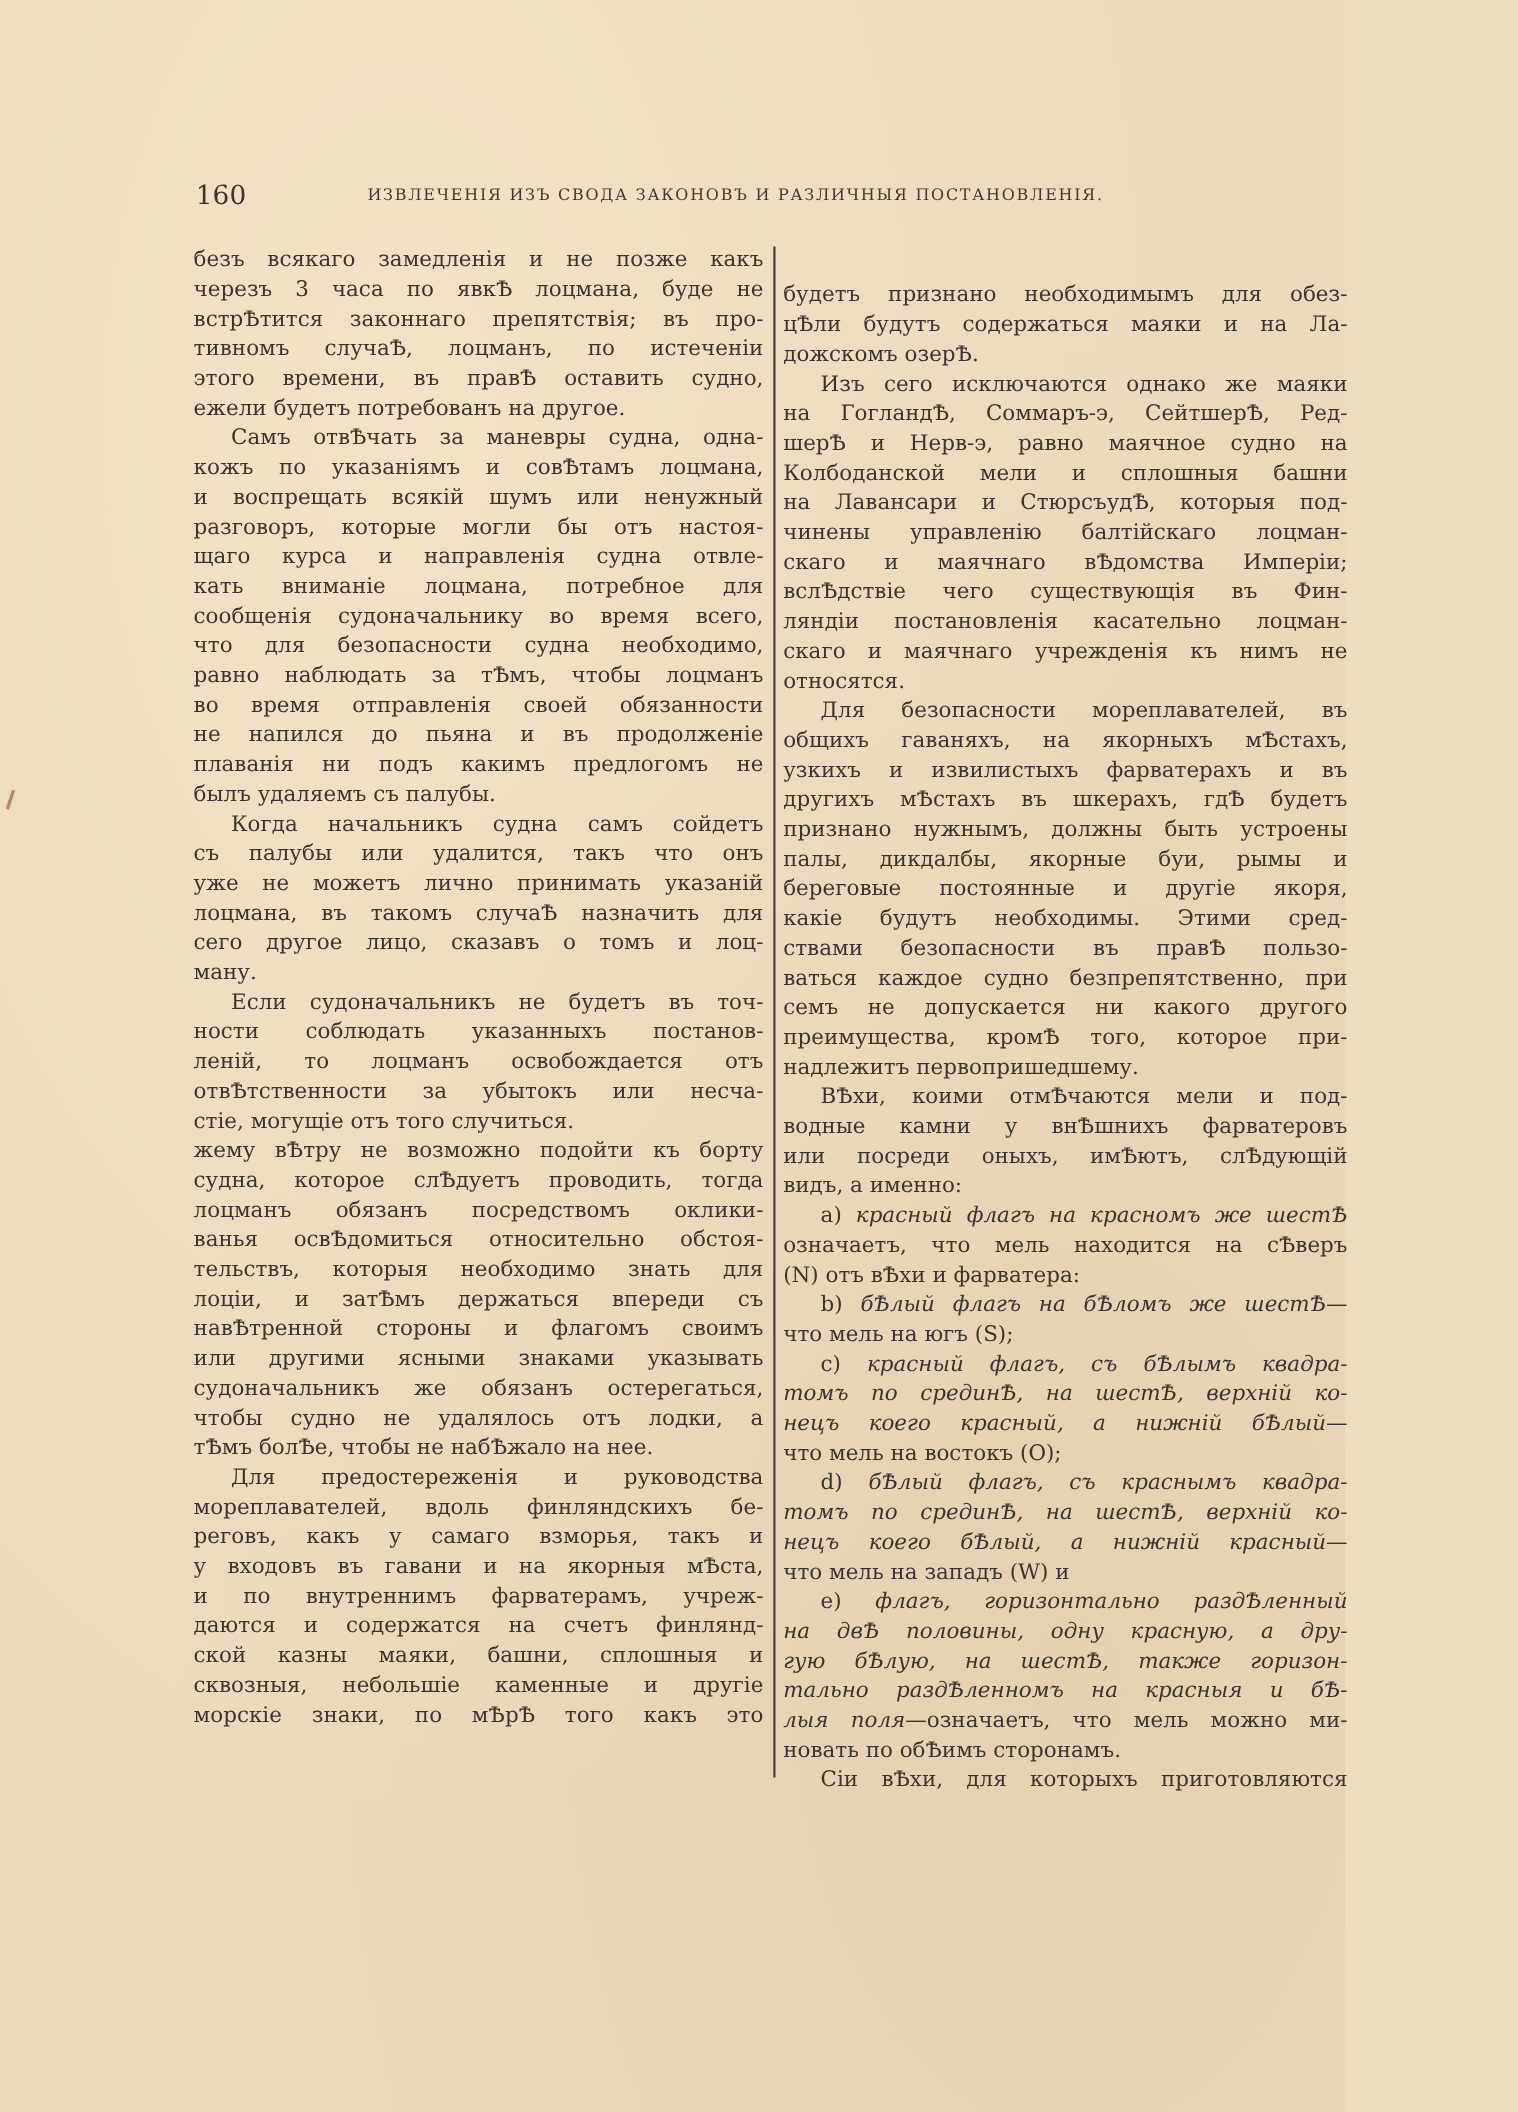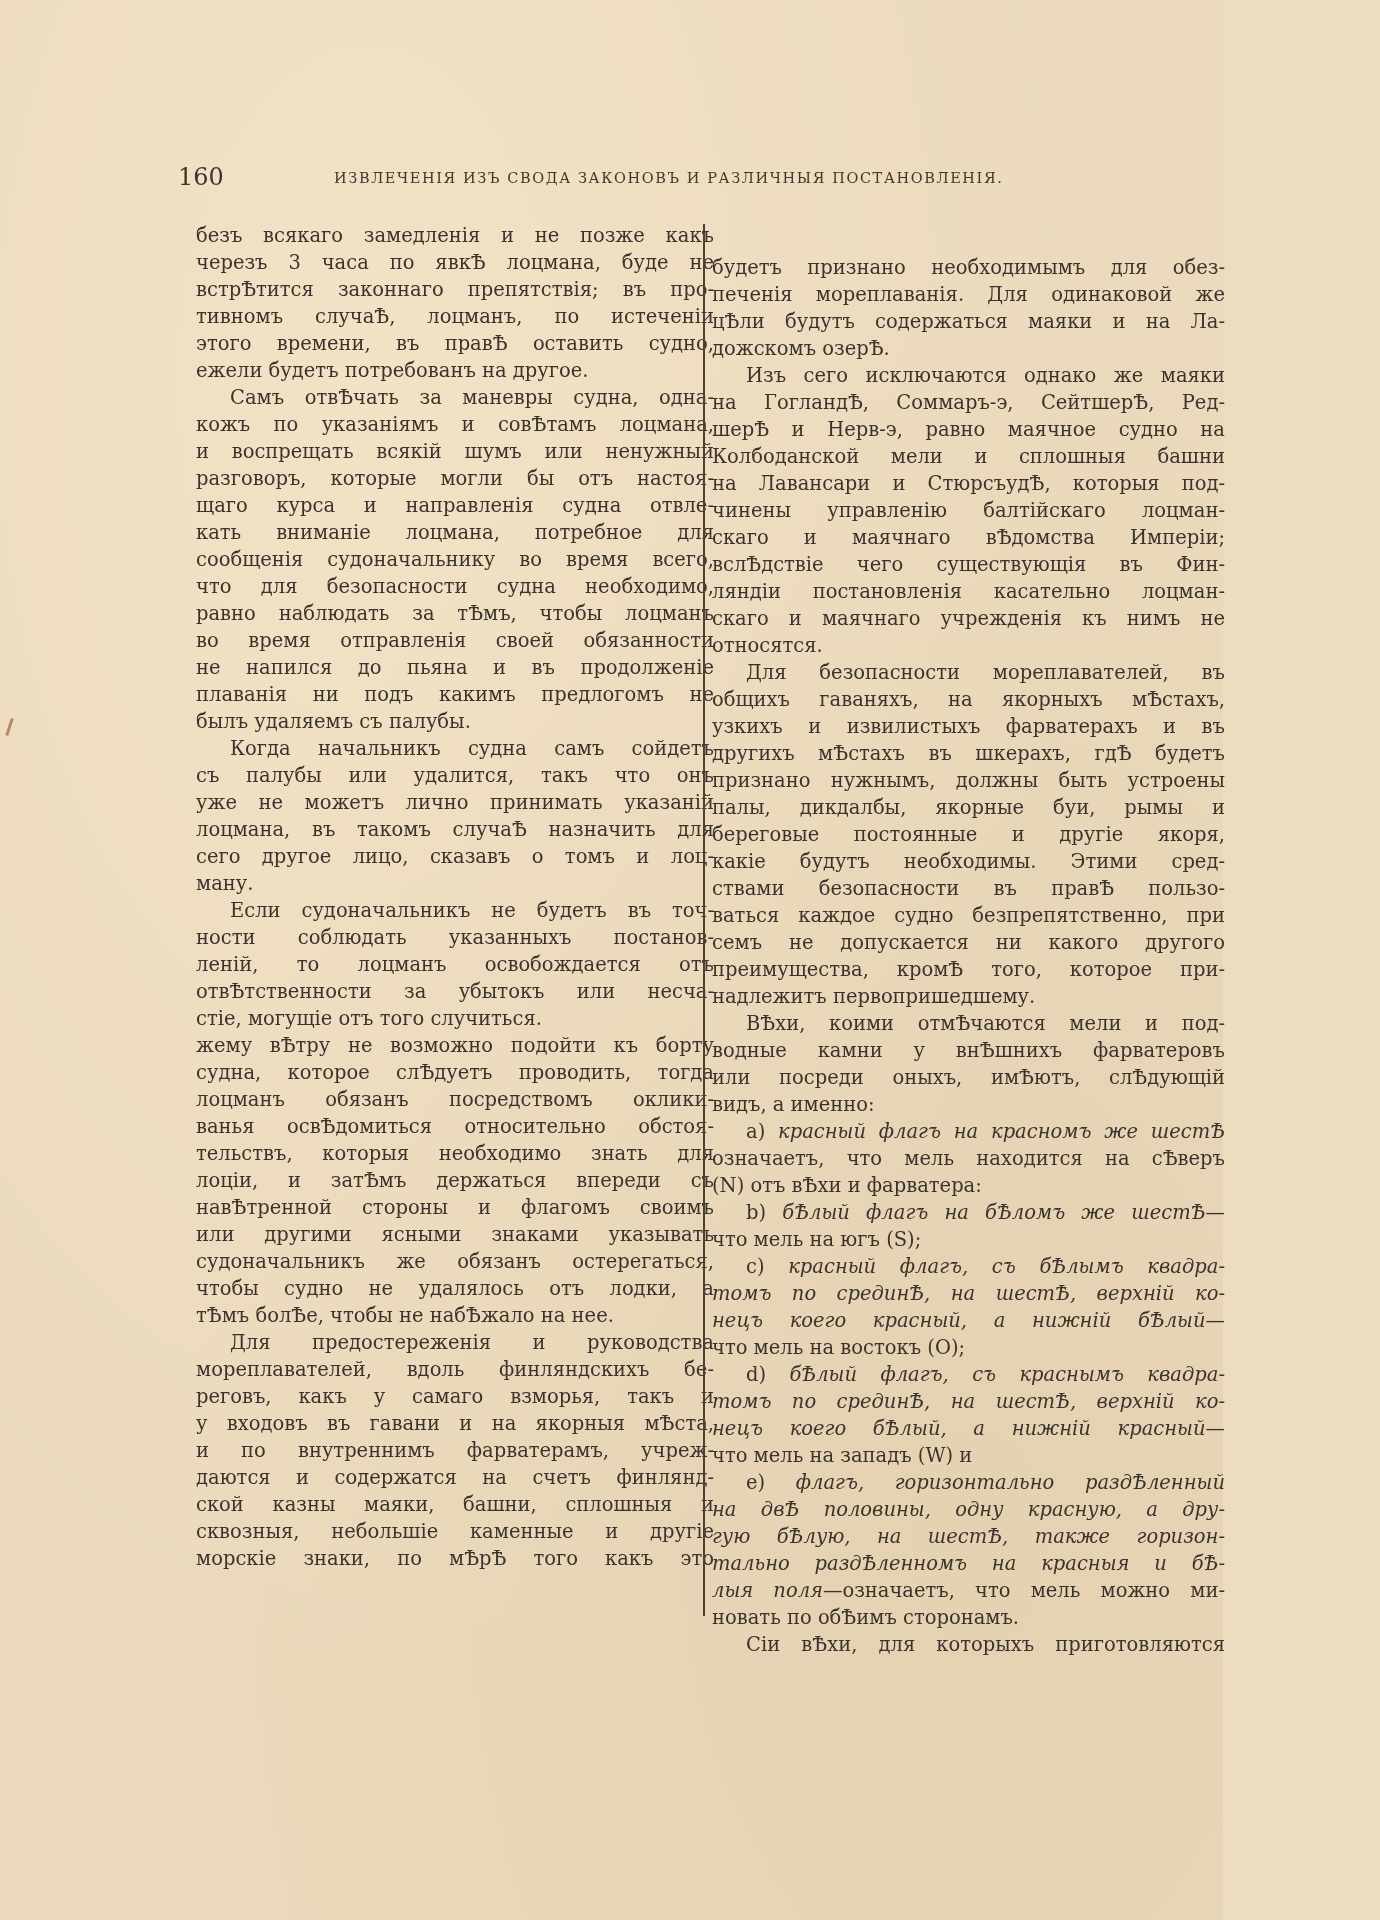--- a/index.html
+++ b/index.html
@@ -28,21 +28,21 @@
     }
     .running-title {
       position: absolute; left: 156px; top: 7px;
       font-size: 14.5px; letter-spacing: 1.6px; color: #3f372d;
       font-family: "DejaVu Serif", serif;
     }
     .column {
       position: absolute; top: 222px;
       font-size: 19.5px; line-height: 27px;
     }
-    .col-left { left: 196px; width: 518px; }
+    .col-left { left: 176px; width: 518px; }
     .col-right { left: 712px; width: 513px; margin-top: 32px; }
     .line {
       display: block; white-space: nowrap;
       text-align: justify; text-align-last: justify;
       height: 27px;
     }
     .line.last { text-align-last: left; }
     .line.indent { padding-left: 34px; }
     .it { font-style: italic; }
     .rule {
@@ -113,21 +113,20 @@
       <span class="line">у входовъ въ гавани и на якорныя мѢста,</span>
       <span class="line">и по внутреннимъ фарватерамъ, учреж-</span>
       <span class="line">даются и содержатся на счетъ финлянд-</span>
       <span class="line">ской казны маяки, башни, сплошныя и</span>
       <span class="line">сквозныя, небольшіе каменные и другіе</span>
       <span class="line">морскіе знаки, по мѢрѢ того какъ это</span>
     </div>
   <div class="rule"></div>
   <div class="column col-right" id="col-right">
       <span class="line">будетъ признано необходимымъ для обез-</span>
-      <span class="line">печенія мореплаванія. Для одинаковой же</span>
       <span class="line">цѢли будутъ содержаться маяки и на Ла-</span>
       <span class="line last">дожскомъ озерѢ.</span>
       <span class="line indent">Изъ сего исключаются однако же маяки</span>
       <span class="line">на ГогландѢ, Соммаръ-э, СейтшерѢ, Ред-</span>
       <span class="line">шерѢ и Нерв-э, равно маячное судно на</span>
       <span class="line">Колбоданской мели и сплошныя башни</span>
       <span class="line">на Лавансари и СтюрсъудѢ, которыя под-</span>
       <span class="line">чинены управленію балтійскаго лоцман-</span>
       <span class="line">скаго и маячнаго вѢдомства Имперіи;</span>
       <span class="line">вслѢдствіе чего существующія въ Фин-</span>

